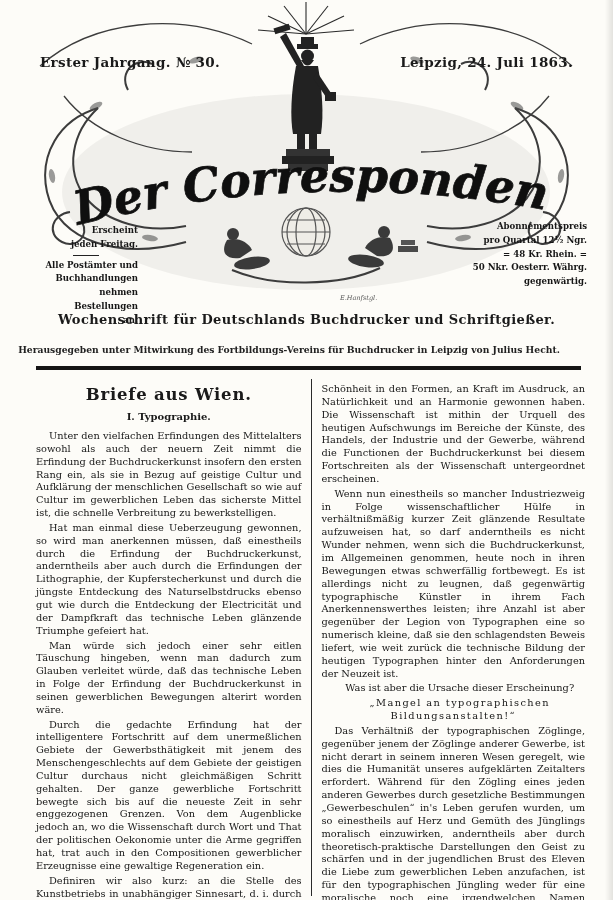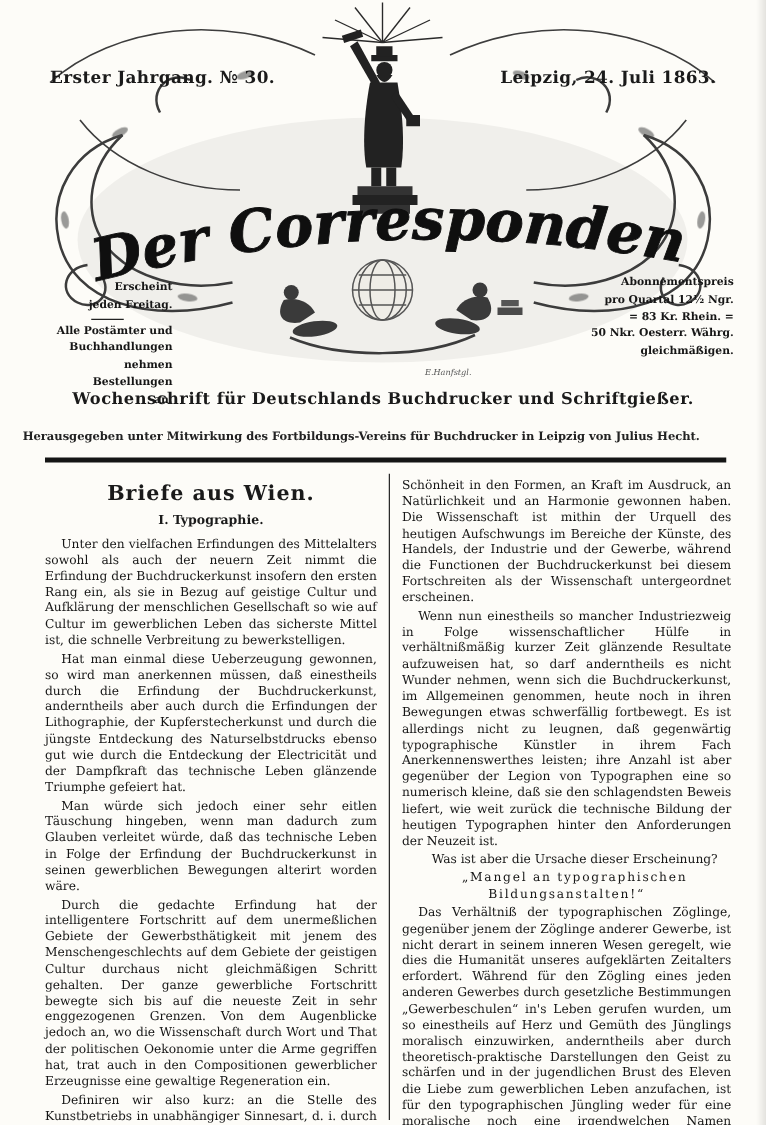--- a/index.html
+++ b/index.html
@@ -171,23 +171,23 @@
       <hr class="mini-rule">
       <div>Alle Postämter und</div>
       <div>Buchhandlungen</div>
       <div>nehmen Bestellungen</div>
       <div>an.</div>
     </div>
 
     <div class="notice notice-right">
       <div>Abonnementspreis</div>
       <div>pro Quartal 12½ Ngr.</div>
-      <div>= 83 Kr. Rhein. =</div>
+      <div>= 48 Kr. Rhein. =</div>
       <div>50 Nkr. Oesterr. Währg.</div>
-      <div>gleichmäßigen.</div>
+      <div>gegenwärtig.</div>
     </div>
   </div>
 
   <div class="header-row">
     <span>Erster Jahrgang.  № 30.</span>
     <span>Leipzig, 24. Juli 1863.</span>
   </div>
 
   <div class="subtitle">Wochenschrift für Deutschlands Buchdrucker und Schriftgießer.</div>
   <div class="imprint">Herausgegeben unter Mitwirkung des Fortbildungs-Vereins für Buchdrucker in Leipzig von Julius Hecht.</div>

